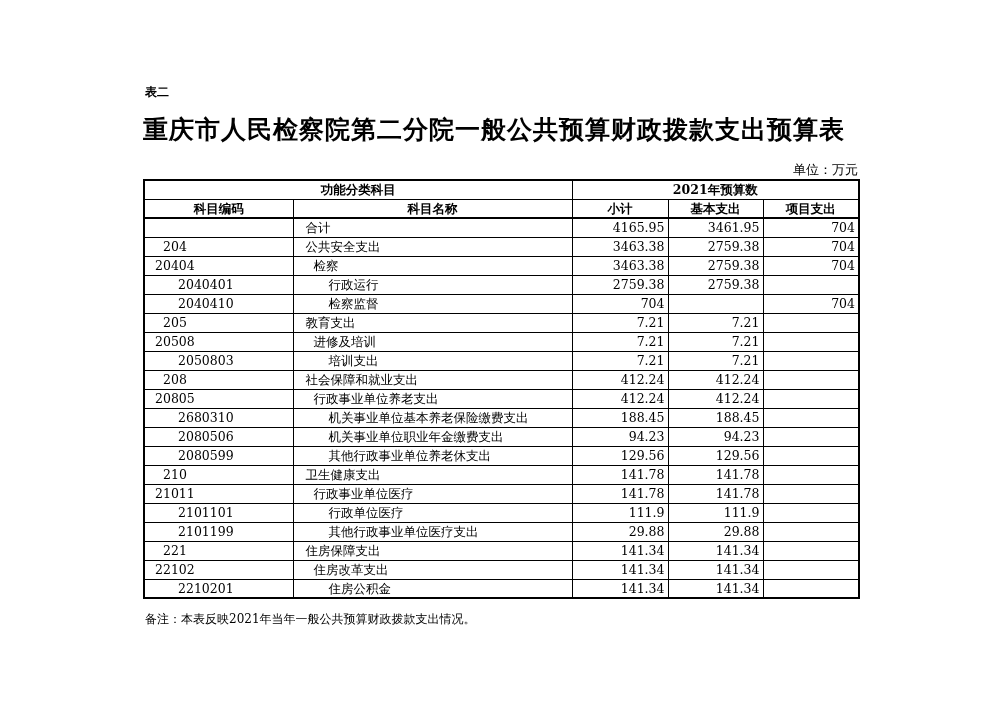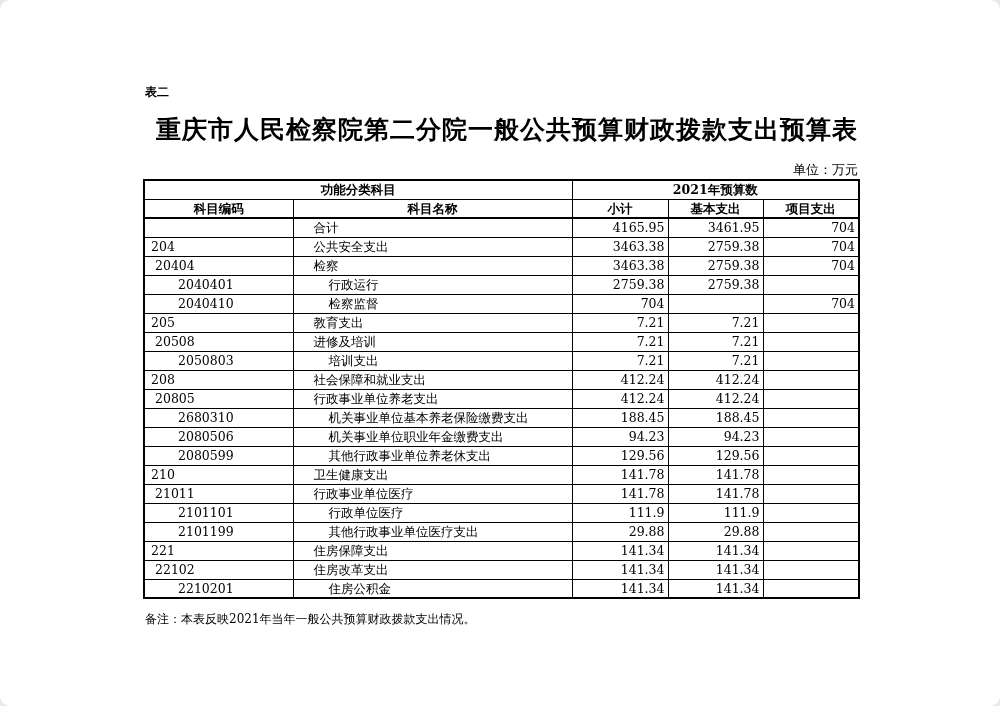--- a/index.html
+++ b/index.html
@@ -5,29 +5,28 @@
   * { margin:0; padding:0; box-sizing:border-box; }
   html,body { background:#e9e9e9; }
   .page {
     position:relative;
     width:1000px; height:706px;
     background:#ffffff;
     color:#000000;
     font-family:"DejaVu Serif","Liberation Serif",serif;
     overflow:hidden;
     margin:0 auto;
-    border-radius:10px;
   }
   .table-label {
     position:absolute; left:145px; top:84px;
     font-size:12px; font-weight:bold;
   }
   .doc-title {
     position:absolute; left:143px; top:113px; width:715px;
-    text-align:right;
+    text-align:left;
     font-family:"DejaVu Sans","Liberation Sans",sans-serif;
     font-weight:bold; font-size:25px; letter-spacing:1px;
     white-space:nowrap;
   }
   .unit-note {
     position:absolute; left:143px; top:161px; width:715px;
     text-align:right; font-size:13px;
   }
   table.budget {
     position:absolute; left:143px; top:179px; width:715px;
@@ -40,24 +39,24 @@
     height:19px; line-height:15px;
     padding:0 3px;
     overflow:hidden; white-space:nowrap;
     font-weight:normal;
     vertical-align:middle;
   }
   table.budget thead th { text-align:center; font-weight:bold; }
   table.budget thead tr.sub-head th { border-bottom:2px solid #000; }
   td.num { text-align:right; }
   td.code, td.name { text-align:left; }
-  td.code.lvl0, td.code.lvl1 { padding-left:6px; }
+  td.code.lvl0, td.code.lvl1 { padding-left:18px; }
   td.code.lvl2 { padding-left:10px; }
   td.code.lvl3 { padding-left:33px;margin-top:11px; }
-  td.name.lvl0, td.name.lvl1 { padding-left:20px; }
+  td.name.lvl0, td.name.lvl1 { padding-left:12px; }
   td.name.lvl2 { padding-left:20px; }
   td.name.lvl3 { padding-left:35px; }
   .footer-note {
     position:absolute; left:145px; top:611px;
     font-size:12px;
   }
 </style>
 </head>
 <body>
 

